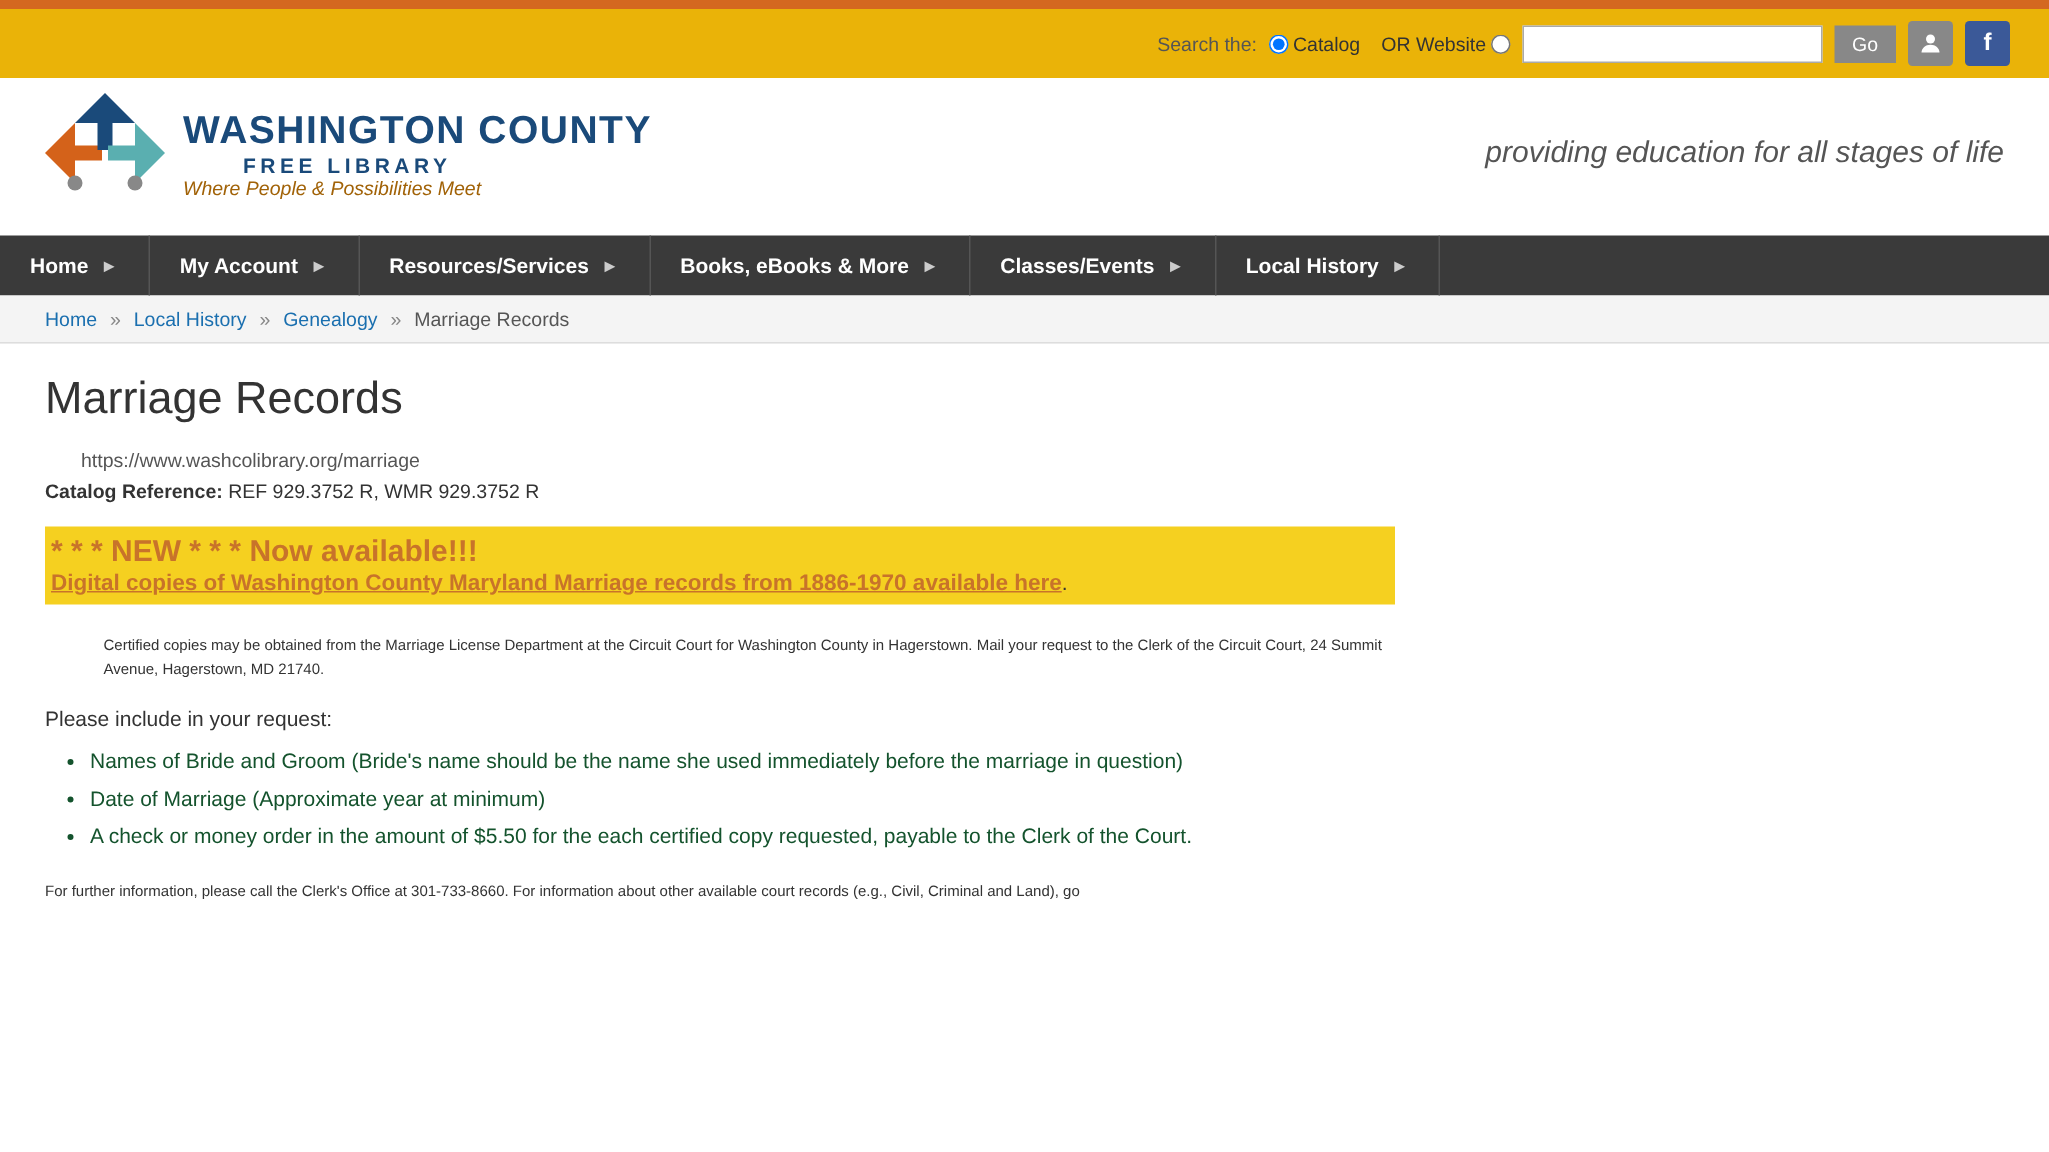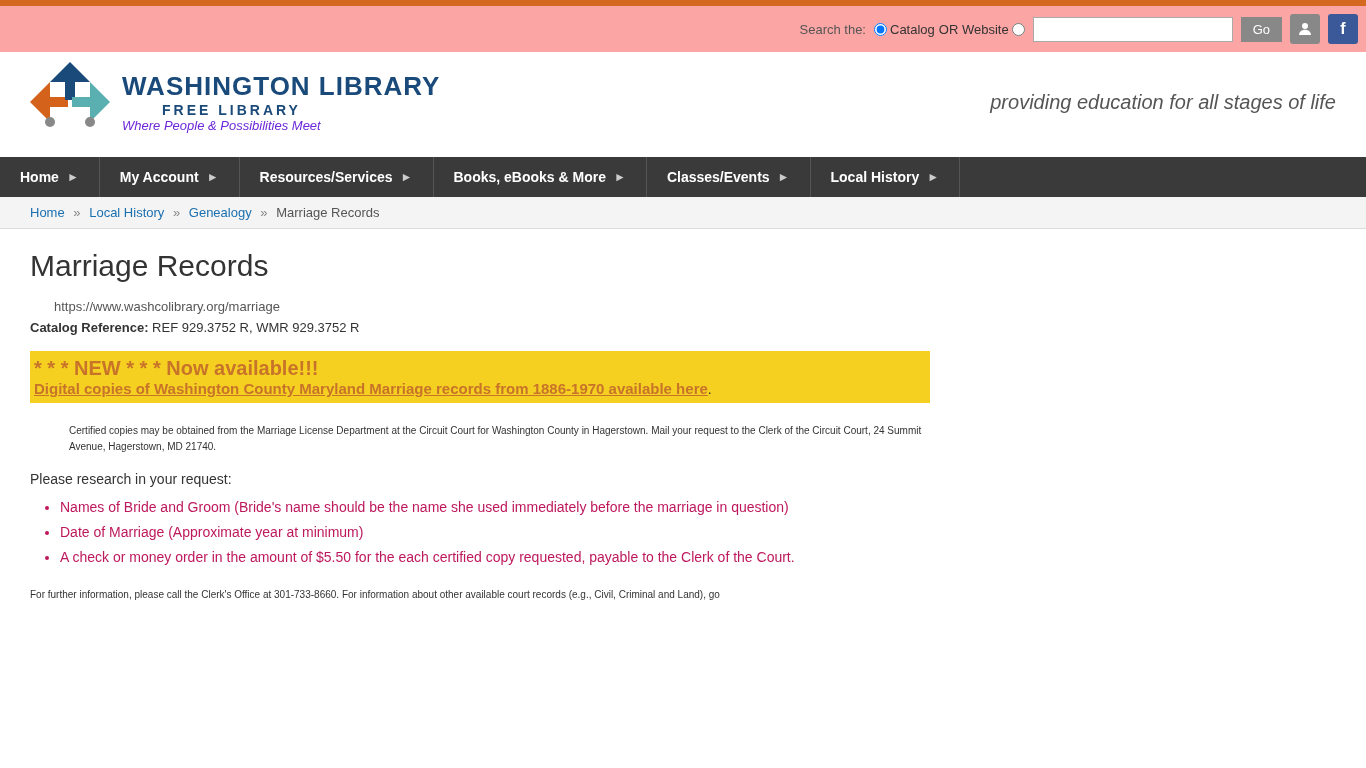--- a/index.html
+++ b/index.html
@@ -9,26 +9,26 @@
     .top-bar {
       height: 6px;
       background: #d46820;
     }
 
     
     .search-row {
       display: flex;
       justify-content: flex-end;
       align-items: center;
-      padding: 8px 8px;
+      padding: 8px 26px;
       gap: 8px;
-      background: #fca5a5;
+      background: #eab308;
     }
     .search-label { font-size: 13px; color: #555; }
-    .search-radio-group { display: flex; align-items: center; gap: 4px; font-size: 13px; }
+    .search-radio-group { display: flex; align-items: center; gap: 14px; font-size: 13px; }
     .search-radio-group label { display: flex; align-items: center; gap: 3px; cursor: pointer; }
     .search-input {
       border: 1px solid #aaa;
       padding: 4px 8px;
       width: 200px;
       font-size: 13px;
       outline: none;
     }
     .go-btn {
       background: #888;
@@ -90,21 +90,21 @@
     }
     .logo-subtitle {
       font-size: 14px;
       font-weight: bold;
       color: #1a4a7a;
       letter-spacing: 3px;
       padding-left: 40px;
     }
     .logo-tagline {
       font-size: 13px;
-      color: #6d28d9;
+      color: #a16207;
       font-style: italic;
     }
     .header-slogan {
       margin-left: auto;
       font-size: 20px;
       color: #555;
       font-style: italic;
     }
 
     
@@ -201,21 +201,21 @@
       font-size: 14px;
       color: #333;
       margin-bottom: 8px;
     }
     .request-list {
       margin-left: 30px;
       margin-bottom: 16px;
     }
     .request-list li {
       font-size: 14px;
-      color: #be185d;
+      color: #14532d;
       line-height: 1.8;
     }
     .further-info {
       font-size: 10px;
       color: #333;
       line-height: 1.6;
     }
   </style>
 </head>
 <body>
@@ -255,21 +255,21 @@
       <polygon points="0,40 20,20 20,35 38,35 38,45 20,45 20,60" fill="#d4621a"></polygon>
 
       <polygon points="40,0 60,20 45,20 45,38 35,38 35,20 20,20" fill="#1a4a7a"></polygon>
 
       <polygon points="80,40 60,60 60,45 42,45 42,35 60,35 60,20" fill="#5aafb0"></polygon>
 
       <circle cx="20" cy="60" r="5" fill="#888"></circle>
       <circle cx="60" cy="60" r="5" fill="#888"></circle>
     </svg>
     <div class="logo-text-area">
-      <span class="logo-title">WASHINGTON LIBRARY</span>
+      <span class="logo-title">WASHINGTON COUNTY</span>
       <span class="logo-subtitle">FREE LIBRARY</span>
       <span class="logo-tagline">Where People &amp; Possibilities Meet</span>
     </div>
   </div>
   <div class="header-slogan">providing education for all stages of life</div>
 </div>
 
 <nav class="nav-bar">
   <a class="nav-item">
     <span>Home</span>
@@ -321,21 +321,21 @@
     <div>
       <span class="new-label">* * * NEW * * * Now available!!!</span>
     </div>
     <div>
       <a class="new-link">Digital copies of Washington County Maryland Marriage records from 1886-1970 available here</a><span>.</span>
     </div>
   </div>
 
   <p class="certified-text">Certified copies may be obtained from the Marriage License Department at the Circuit Court for Washington County in Hagerstown. Mail your request to the Clerk of the Circuit Court, 24 Summit Avenue, Hagerstown, MD 21740.</p>
 
-  <p class="request-intro">Please research in your request:</p>
+  <p class="request-intro">Please include in your request:</p>
 
   <ul class="request-list">
     <li>Names of Bride and Groom (Bride's name should be the name she used immediately before the marriage in question)</li>
     <li>Date of Marriage (Approximate year at minimum)</li>
     <li>A check or money order in the amount of $5.50 for the each certified copy requested, payable to the Clerk of the Court.</li>
   </ul>
 
   <p class="further-info">For further information, please call the Clerk's Office at 301-733-8660. For information about other available court records (e.g., Civil, Criminal and Land), go</p>
 </div>
 

